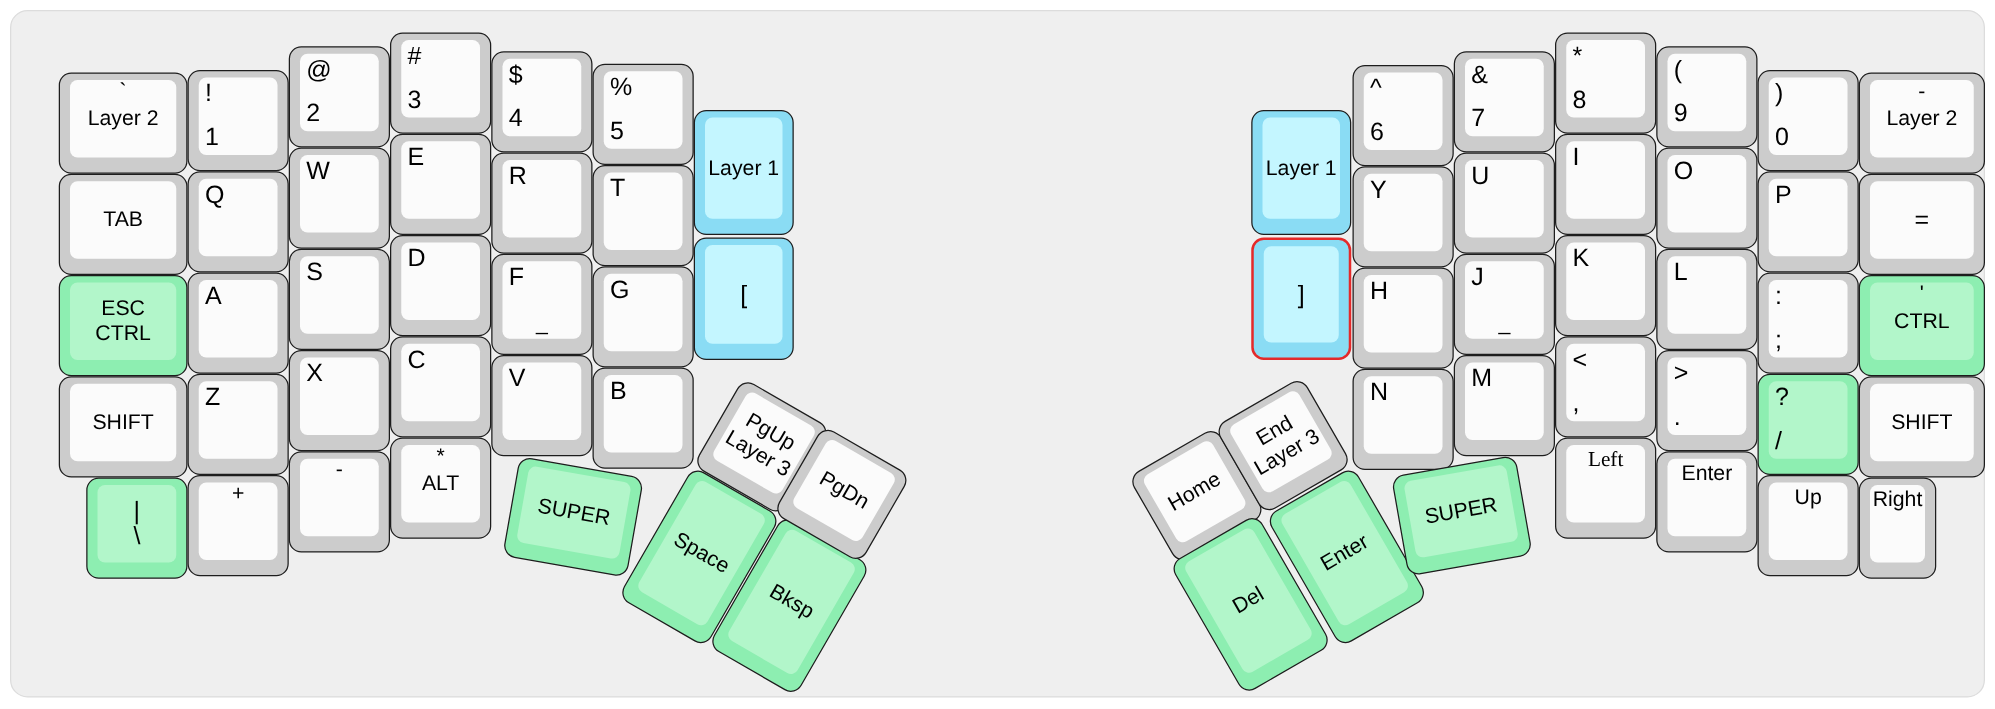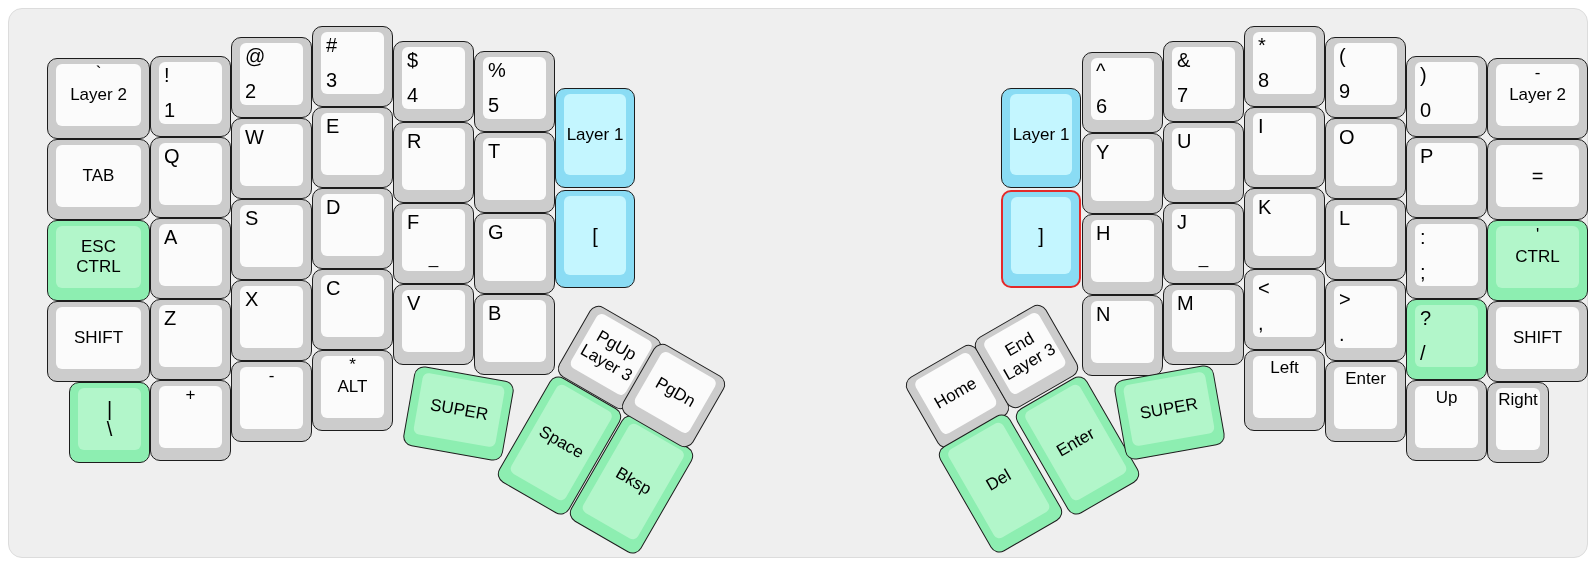--- a/index.html
+++ b/index.html
@@ -347,21 +347,21 @@
           <div class="top">
             <div class="lbl tl">K</div>
           </div>
         </div>
         <div class="key gray" style="width: 81px; height: 81px; left: 1235px; top: 260px;">
           <div class="top">
             <div class="lbl tl">&lt;</div>
             <div class="lbl bl">,</div>
           </div>
         </div>
-        <div class="key gray" style="width: 81px; height: 81px; left: 1235px; top: 341px;">
+        <div class="key gray" style="width: 81px; height: 81px; left: 1235px; top: 341px; font-family: Liberation Serif, serif;">
           <div class="top">
             <div class="lbl t">Left</div>
           </div>
         </div>
         <div class="key gray" style="width: 81px; height: 81px; left: 1316px; top: 28px;">
           <div class="top">
             <div class="lbl tl">(</div>
             <div class="lbl bl">9</div>
           </div>
         </div>

